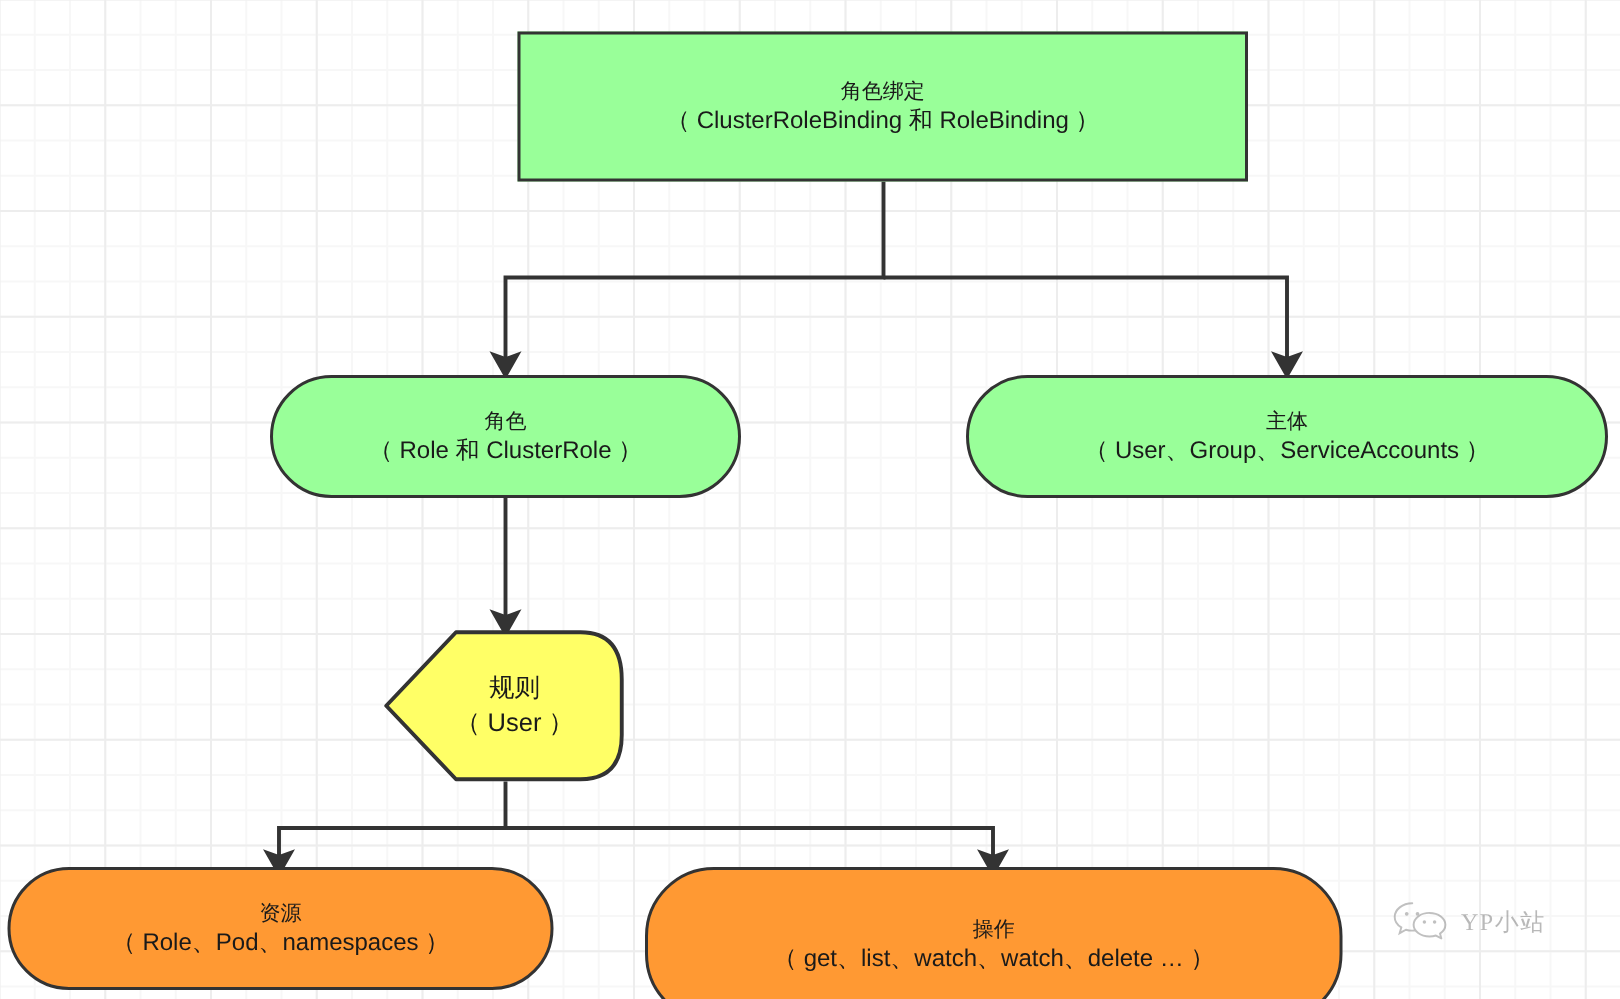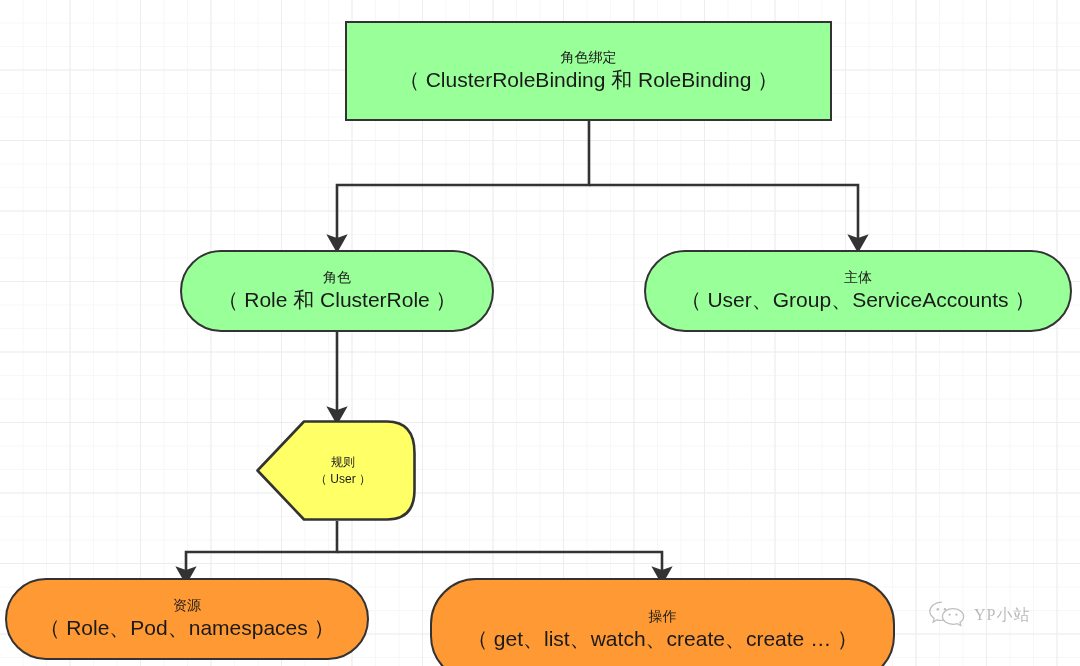--- a/index.html
+++ b/index.html
@@ -44,21 +44,21 @@
     border: 2.5px solid #333333;
     color: #1a1a1a;
     text-align: center;
     line-height: 1.34;
     white-space: nowrap;
   }
   .node .line1 {
     font-size: 14px;
   }
   .node .line2 {
-    font-size: 21px;
+    font-size: 16px;
   }
   .shape-rect {
     border-radius: 0;
   }
   .shape-stadium {
     border-radius: 46px;
   }
   .node-green {
     background: #99ff99;
   }
@@ -80,21 +80,21 @@
     position: absolute;
     left: 0;
     top: 0;
   }
   .hexnode .hextext {
     position: relative;
     z-index: 2;
     padding-left: 14px;
   }
   .hexnode .line1, .hexnode .line2 {
-    font-size: 12px;
+    font-size: 17px;
   }
   #watermark {
     position: absolute;
     display: flex;
     align-items: center;
     gap: 6px;
     opacity: 0.42;
     color: #555555;
     user-select: none;
   }
@@ -163,21 +163,21 @@
     </div>
   </div>
 
   <div class="node shape-stadium node-orange" style="left:5px; top:578px; width:364px; height:82px;">
     <div class="line1">资源</div>
     <div class="line2">（ Role、Pod、namespaces ）</div>
   </div>
 
   <div class="node shape-stadium node-orange" style="left:430px; top:578px; width:465px; height:104px;">
     <div class="line1">操作</div>
-    <div class="line2">（ get、list、watch、create、create … ）</div>
+    <div class="line2">（ get、list、watch、watch、delete … ）</div>
   </div>
 
   <div id="watermark" style="left:928px; top:600px;">
     <svg width="40" height="30" viewBox="0 0 40 30" xmlns="http://www.w3.org/2000/svg">
       <path d="M13.5,2.2 C6.9,2.2 1.8,6.4 1.8,11.3 C1.8,14.1 3.5,16.6 6.2,18.3 L5.1,22.1 L9.3,19.8 C10.6,20.2 12.0,20.4 13.5,20.4 C14.0,20.4 14.5,20.4 15.0,20.3" fill="none" stroke="#6a6a6a" stroke-width="1.3" stroke-linecap="round"></path>
       <circle cx="9.8" cy="9.2" r="1.25" fill="#6a6a6a"></circle>
       <circle cx="17.0" cy="9.2" r="1.25" fill="#6a6a6a"></circle>
       <path d="M25.0,8.6 C31.0,8.6 35.6,12.2 35.6,16.5 C35.6,18.9 34.2,21.0 32.0,22.4 L32.9,25.6 L29.3,23.7 C28.0,24.1 26.5,24.3 25.0,24.3 C19.0,24.3 14.4,20.8 14.4,16.5 C14.4,12.2 19.0,8.6 25.0,8.6 Z" fill="#ffffff" stroke="#6a6a6a" stroke-width="1.3" stroke-linejoin="round"></path>
       <circle cx="21.6" cy="14.7" r="1.15" fill="#6a6a6a"></circle>
       <circle cx="28.4" cy="14.7" r="1.15" fill="#6a6a6a"></circle>

